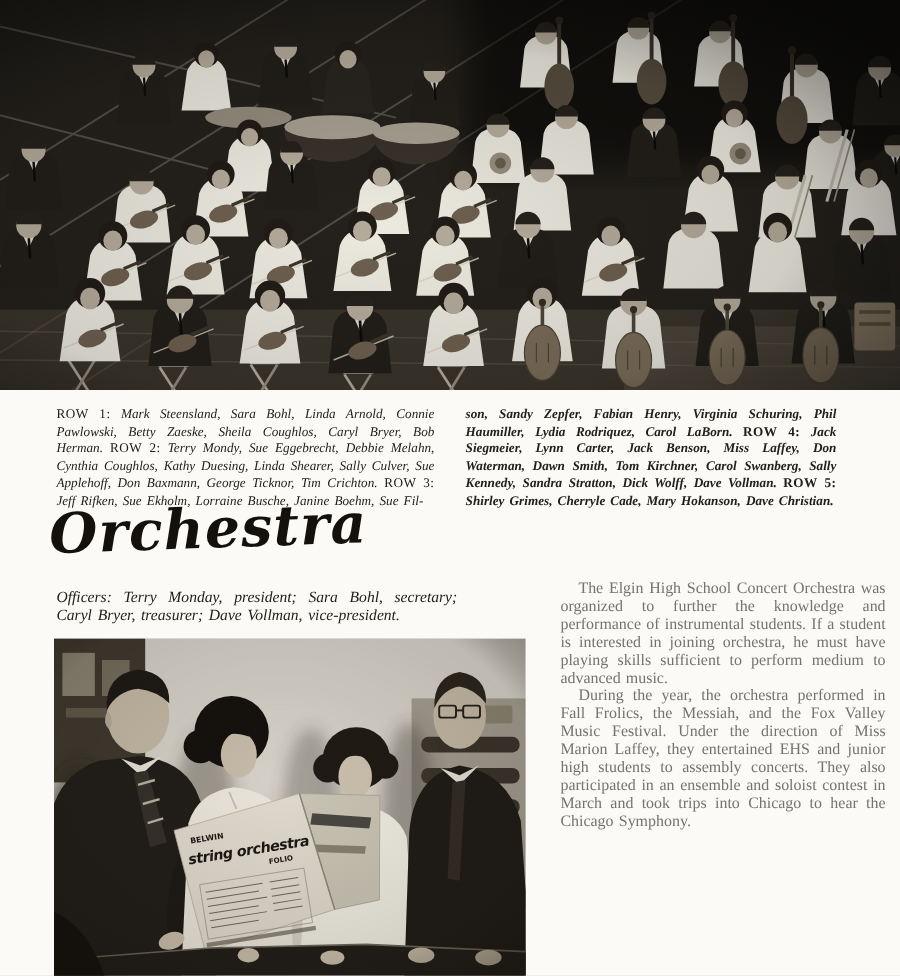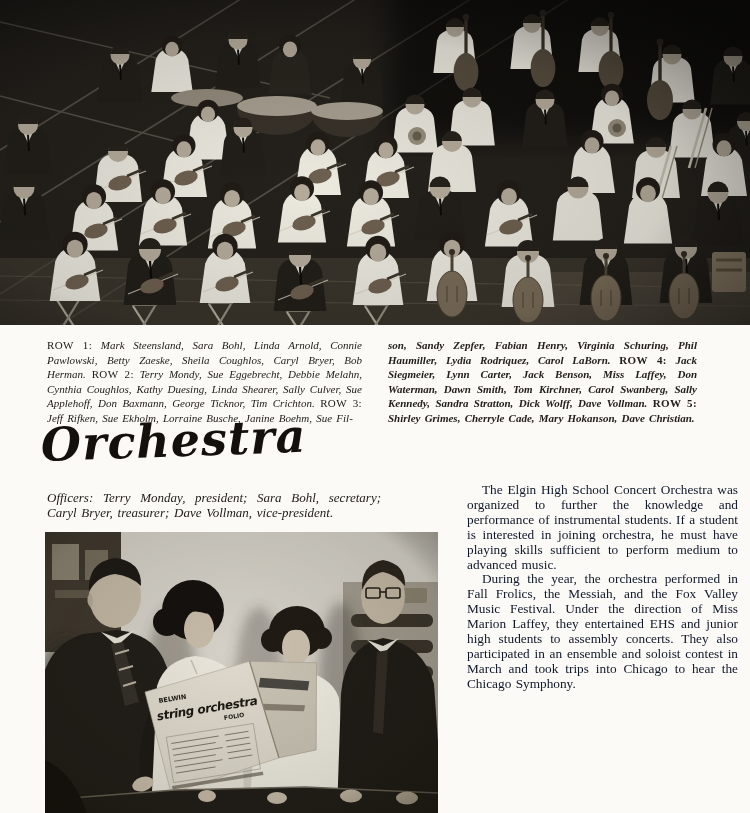--- a/index.html
+++ b/index.html
@@ -24,21 +24,21 @@
     letter-spacing:1px;
   }
   .officers{
     position:absolute;left:47px;top:491px;width:334px;margin:0;
     font-style:italic;font-size:13px;line-height:14.8px;text-align:justify;color:#23201b;
     word-spacing:1.5px;
   }
   .photo-bottom{position:absolute;left:45px;top:532px;width:393px;height:281px;}
   .article{
     position:absolute;left:467px;top:483px;width:271px;
-    font-size:13.3px;line-height:14.9px;text-align:justify;color:#0f172a;word-spacing:1px;
+    font-size:13.3px;line-height:14.9px;text-align:justify;color:#737373;word-spacing:1px;
   }
   .article p{margin:0;text-indent:15px;}
 </style>
 </head>
 <body>
 
 <div class="page">
 
   <figure class="photo-top">
     <svg width="750" height="325" viewBox="0 0 750 325">

